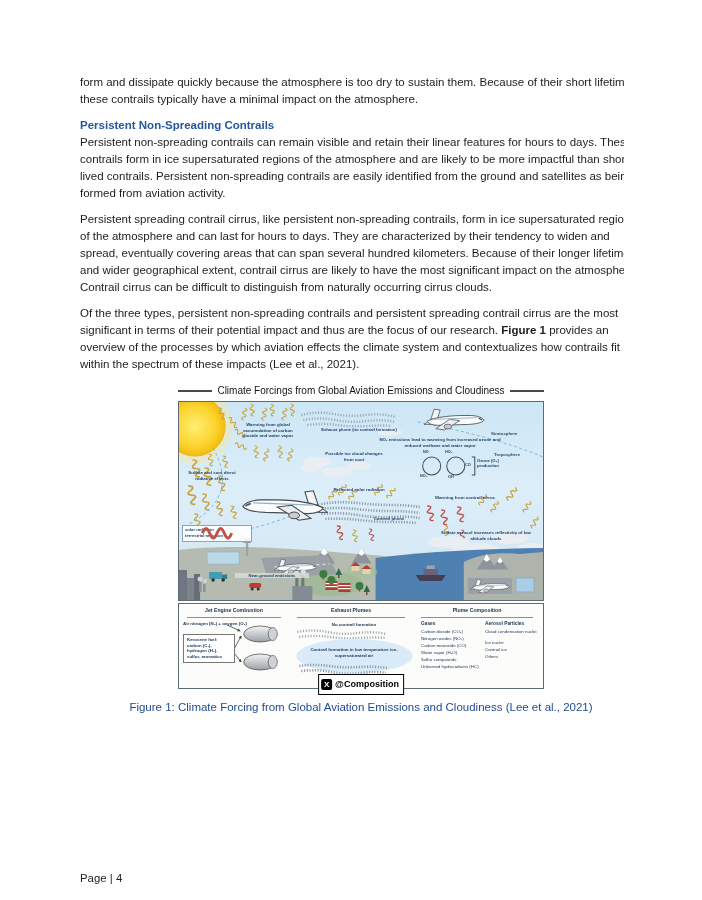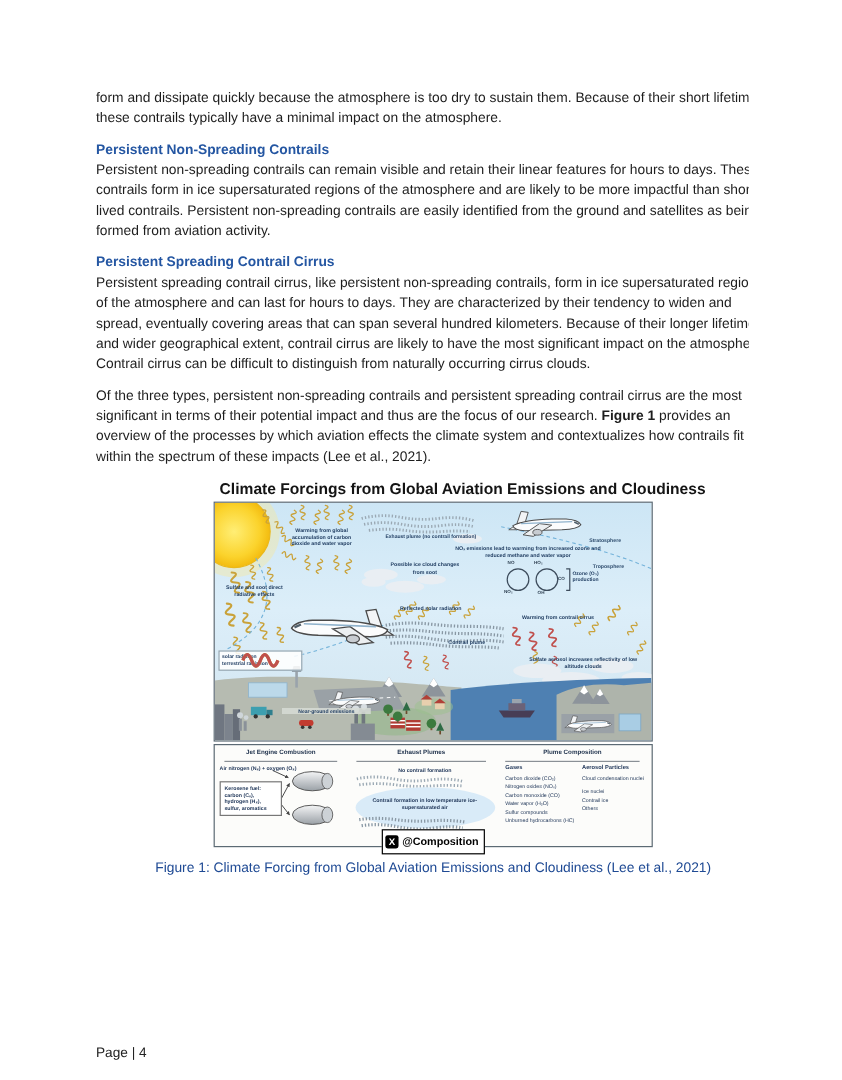--- a/index.html
+++ b/index.html
@@ -4,21 +4,21 @@
 <style>
   html,body{margin:0;padding:0;background:#ffffff;}
   .page{position:relative;width:624px;height:900px;background:#ffffff;overflow:hidden;
         font-family:"Liberation Sans",sans-serif;color:#1d1d1d;}
   .content{position:absolute;left:80px;top:74px;width:562px;font-size:11.5px;line-height:17px;}
   .content p{margin:0 0 9px 0;}
   .content h3{margin:8px 0 0 0;font-size:11.5px;line-height:17px;color:#2456a2;}
   .fig{width:366px;margin:3px auto 0 auto;position:relative;}
   .fig-title-row{display:flex;align-items:center;gap:5px;margin-bottom:2px;}
   .fig-line{flex:1;height:2px;background:#4a4a4a;}
-  .fig-title{font-size:13px;font-weight:bold;color:#141414;white-space:nowrap;}
+  .fig-title{font-size:10px;font-weight:normal;color:#141414;white-space:nowrap;}
   .sky{position:relative;height:198px;border:1.5px solid #5c6a74;overflow:hidden;
        background:linear-gradient(180deg,#cde6f5 0%,#dceef9 45%,#d2e5f0 100%);}
   .sky svg,.bottom svg{position:absolute;left:0;top:0;width:100%;height:100%;}
   .slabel{position:absolute;font-size:4.4px;line-height:1.25;font-weight:bold;color:#1d3a5f;text-align:center;z-index:2;}
   .tinylab{position:absolute;font-size:3.8px;line-height:1.1;font-weight:bold;color:#2c3e50;z-index:2;}
   .atm{position:absolute;font-size:4.3px;font-weight:bold;color:#2f4d6e;z-index:2;}
   .legend{position:absolute;left:3px;top:123px;width:64px;background:rgba(255,255,255,.88);
           border:0.7px solid #8fa3b0;padding:1px 2px;z-index:2;}
   .leg-row{display:flex;align-items:center;gap:2px;font-size:4.2px;font-weight:bold;color:#1d3a5f;line-height:1.5;}
   .bottom{position:relative;height:84px;border:1.5px solid #5c6a74;margin-top:2px;background:#fcfcfa;}
@@ -43,21 +43,20 @@
   .footer-right{position:absolute;left:480px;top:860px;font-size:11.4px;font-style:italic;line-height:15px;color:#222;}
 </style>
 </head>
 <body>
 
 <div class="page">
   <div class="content">
     <p>form and dissipate quickly because the atmosphere is too dry to sustain them. Because of their short lifetime, these contrails typically have a minimal impact on the atmosphere.</p>
     <h3>Persistent Non-Spreading Contrails</h3>
     <p>Persistent non-spreading contrails can remain visible and retain their linear features for hours to days. These contrails form in ice supersaturated regions of the atmosphere and are likely to be more impactful than short-lived contrails. Persistent non-spreading contrails are easily identified from the ground and satellites as being formed from aviation activity.</p>
-    <h3>Persistent Spreading Contrail Cirrus</h3>
     <p>Persistent spreading contrail cirrus, like persistent non-spreading contrails, form in ice supersaturated regions of the atmosphere and can last for hours to days. They are characterized by their tendency to widen and spread, eventually covering areas that can span several hundred kilometers. Because of their longer lifetime and wider geographical extent, contrail cirrus are likely to have the most significant impact on the atmosphere. Contrail cirrus can be difficult to distinguish from naturally occurring cirrus clouds.</p>
     <p><span>Of the three types, persistent non-spreading contrails and persistent spreading contrail cirrus are the most significant in terms of their potential impact and thus are the focus of our research. </span><strong>Figure 1</strong><span> provides an overview of the processes by which aviation effects the climate system and contextualizes how contrails fit within the spectrum of these impacts (Lee et al., 2021).</span></p>
 
     <figure class="fig" style="margin-left:98px;margin-right:auto;">
       <div class="fig-title-row">
         <span class="fig-line"></span>
         <span class="fig-title">Climate Forcings from Global Aviation Emissions and Cloudiness</span>
         <span class="fig-line"></span>
       </div>
 

